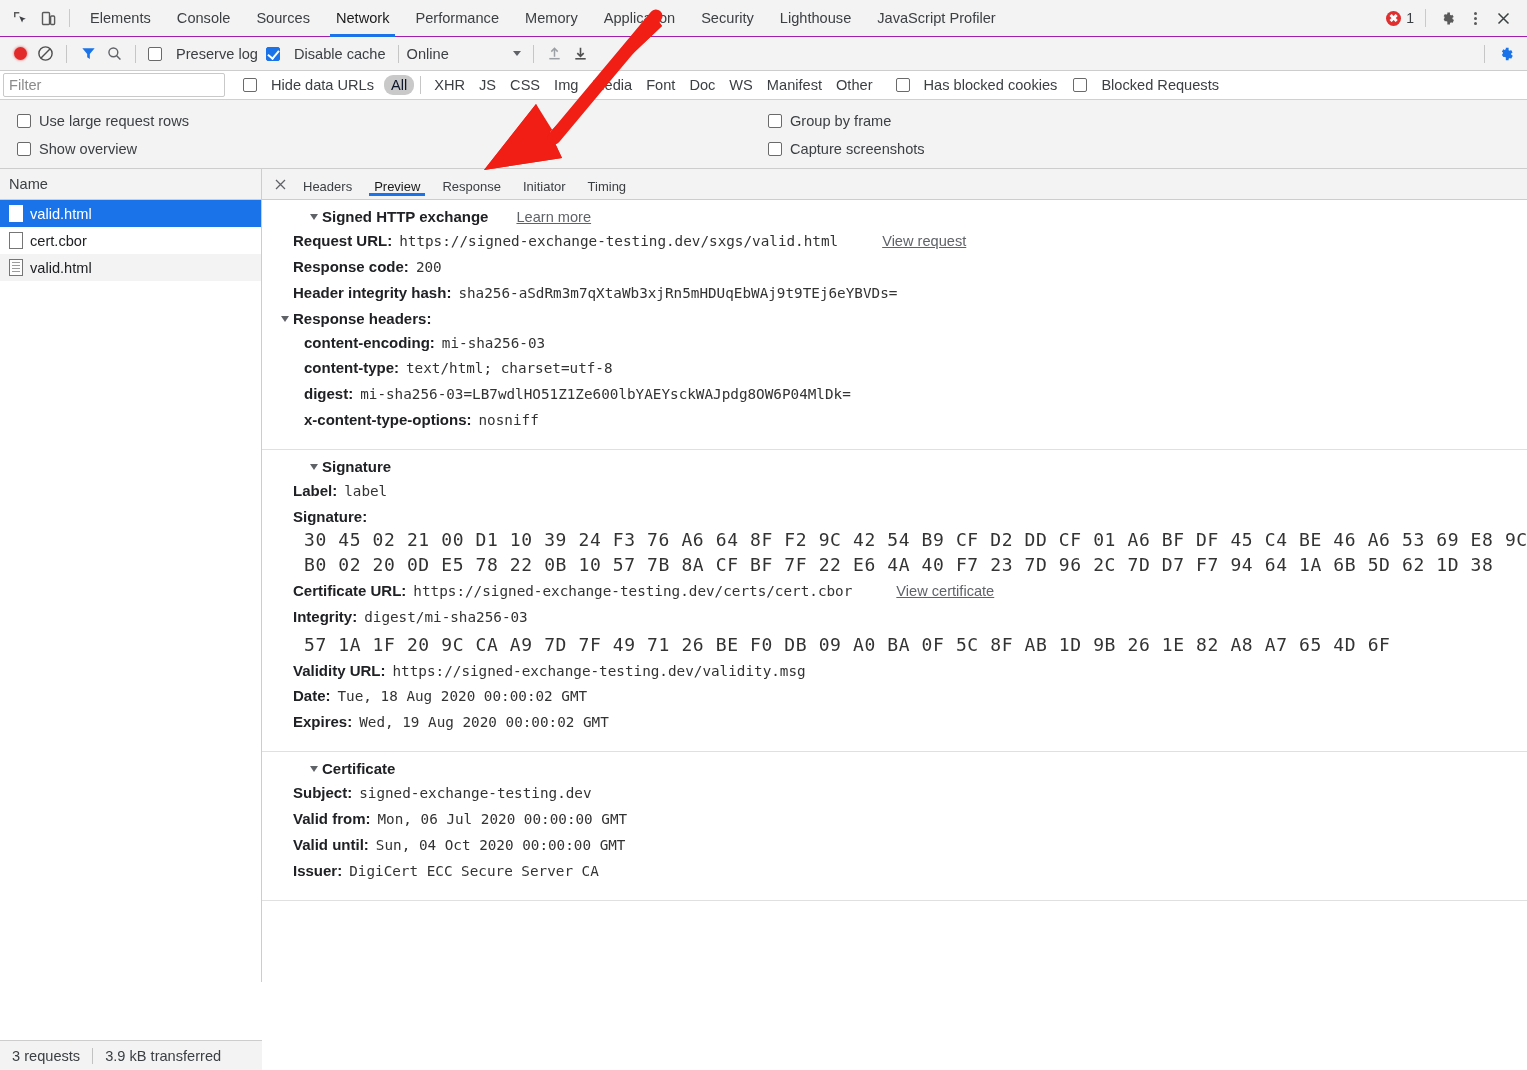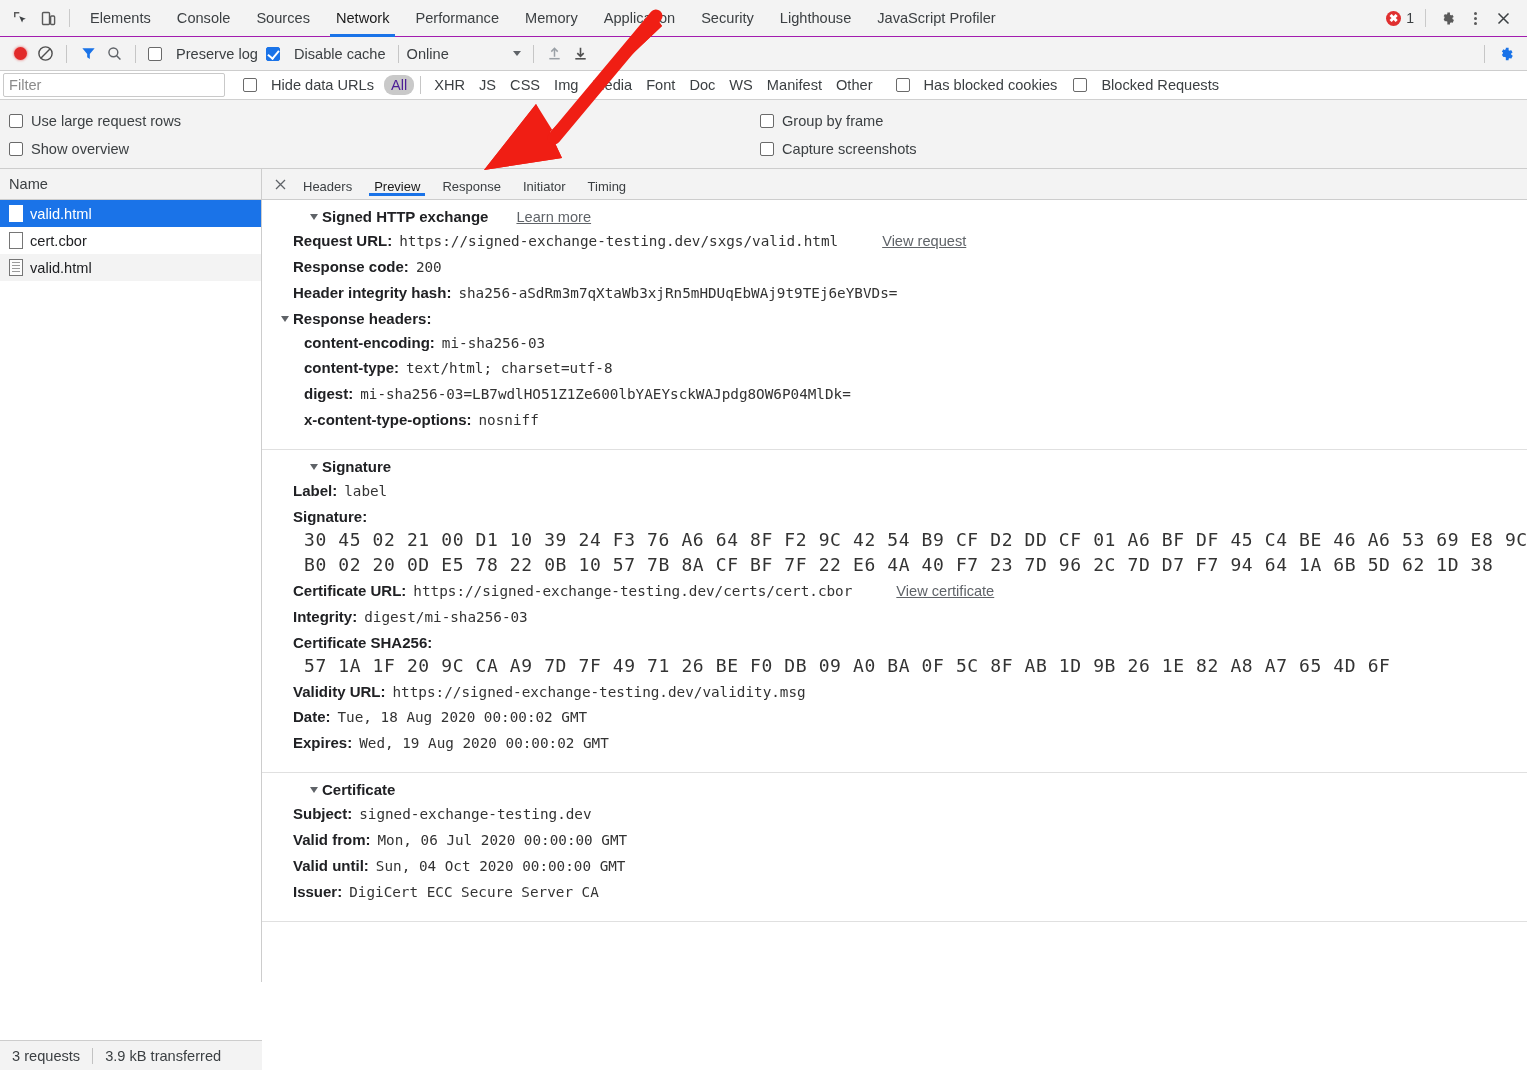--- a/index.html
+++ b/index.html
@@ -103,29 +103,29 @@
     border: 1px solid #c9c9c9; border-radius: 2px;
     font-size: 14.6px; color: #333; padding: 0 5px;
     font-family: "Liberation Sans", sans-serif; outline: none;
   }
   .filter-input::placeholder { color: #8b8b8b; }
   .types { display: flex; align-items: center; gap: 0; }
   .type-pill {
     font-size: 14.6px; color: #3c4043; padding: 2px 7px;
     border-radius: 9px; white-space: nowrap;
   }
-  .type-pill.active { background: #c9c9c9; color: #4c1d95; }
+  .type-pill.active { background: #c9c9c9; color: #0f172a; }
 
   
   .optsrow {
     background: #f3f3f3; border-bottom: 1px solid #cdcdcd;
     padding: 7px 0 8px 0; height: 69px; position: relative;
   }
   .opt-line { display: flex; align-items: center; height: 28px; }
-  .opt-col-l { width: 760px; padding-left: 9px; display: flex; align-items: center; gap: 8px; }
+  .opt-col-l { width: 760px; padding-left: 9px; display: flex; align-items: center; gap: 8px; margin-left: 8px; }
   .opt-col-r { display: flex; align-items: center; gap: 8px; }
 
   
   .main { display: flex; height: 813px; }
   .sidebar {
     width: 262px; border-right: 1px solid #cdcdcd; background: #fff;
     display: flex; flex-direction: column;
   }
   .sb-head {
     height: 31px; background: #f3f3f3; border-bottom: 1px solid #cdcdcd;
@@ -496,23 +496,20 @@
           <div class="hexline">B0 02 20 0D E5 78 22 0B 10 57 7B 8A CF BF 7F 22 E6 4A 40 F7 23 7D 96 2C 7D D7 F7 94 64 1A 6B 5D 62 1D 38</div>
           <div class="row">
             <span class="k">Certificate URL:</span>
             <span class="v">https://signed-exchange-testing.dev/certs/cert.cbor</span>
             <a class="lnk right-lnk">View certificate</a>
           </div>
           <div class="row">
             <span class="k">Integrity:</span>
             <span class="v">digest/mi-sha256-03</span>
           </div>
-          <div class="subhead">
-            <span>Certificate SHA256:</span>
-          </div>
           <div class="hexline">57 1A 1F 20 9C CA A9 7D 7F 49 71 26 BE F0 DB 09 A0 BA 0F 5C 8F AB 1D 9B 26 1E 82 A8 A7 65 4D 6F</div>
           <div class="row">
             <span class="k">Validity URL:</span>
             <span class="v">https://signed-exchange-testing.dev/validity.msg</span>
           </div>
           <div class="row">
             <span class="k">Date:</span>
             <span class="v">Tue, 18 Aug 2020 00:00:02 GMT</span>
           </div>
           <div class="row">

